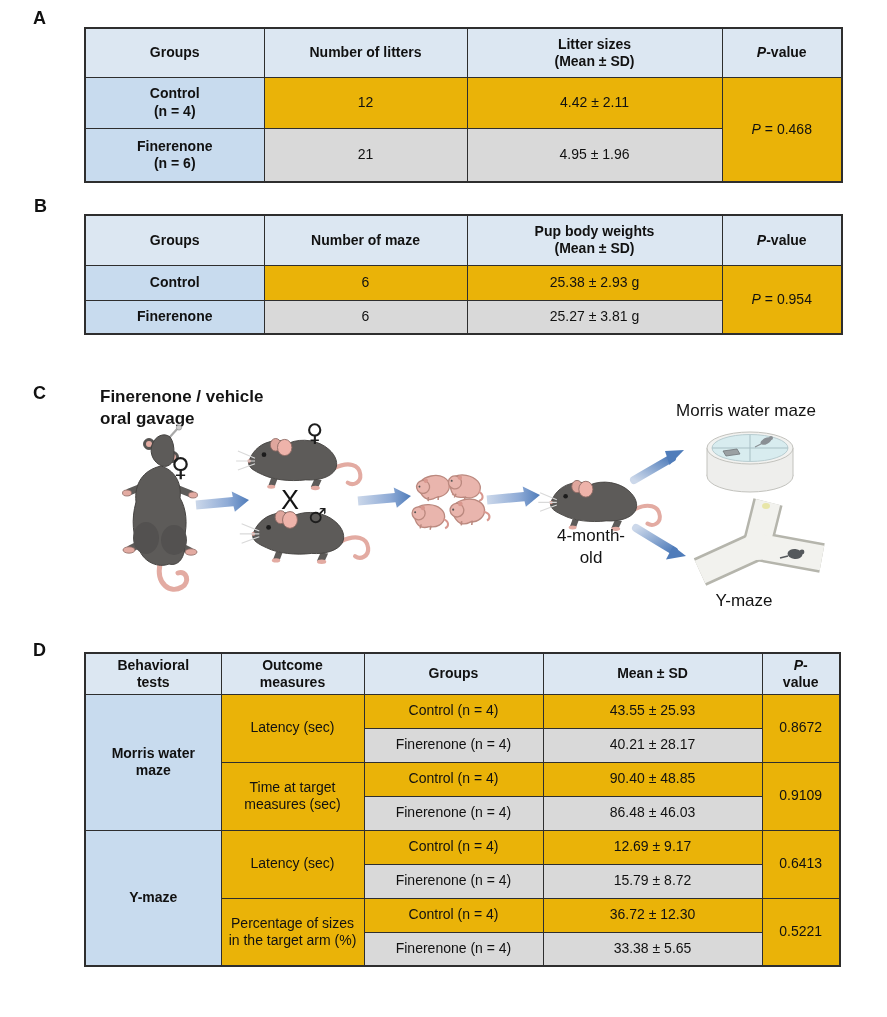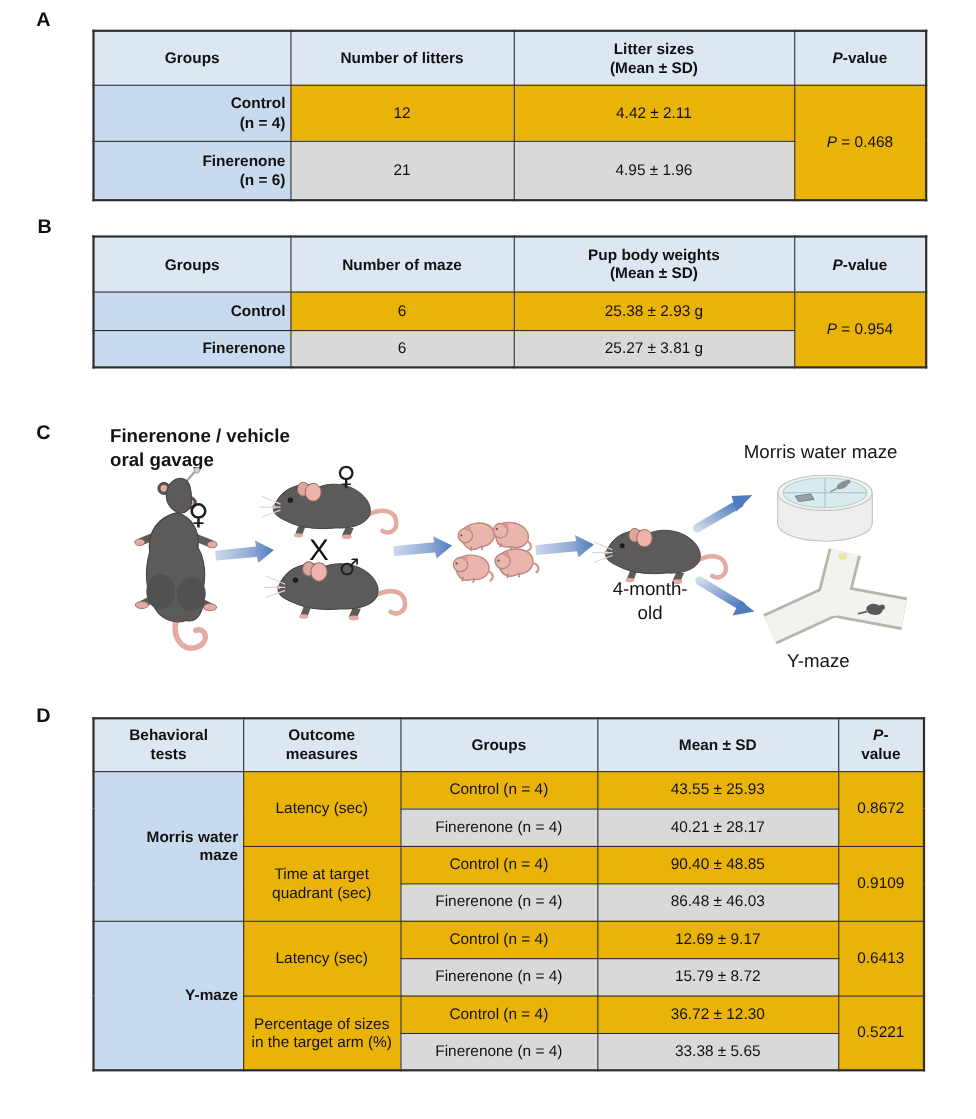--- a/index.html
+++ b/index.html
@@ -8,32 +8,32 @@
     --cell_gray:#d9d9d9;
     --border_dark:#2e2e2e;
     --text_dark:#141414;
   }
   html,body{margin:0;padding:0;background:#fff;}
   body{width:887px;height:1017px;position:relative;font-family:"Liberation Sans",sans-serif;color:var(--text_dark);}
   .panel-label{position:absolute;font-weight:bold;font-size:18px;color:#111;}
   table.tbl{position:absolute;border-collapse:collapse;table-layout:fixed;text-align:center;background:#fff;border:2.5px solid var(--border_dark);}
   .tbl td{border:1.5px solid var(--border_dark);padding:1px 4px;font-size:14px;line-height:1.22;vertical-align:middle;color:#111;}
   .hdr td{background:var(--header_blue);font-weight:bold;}
-  td.blue{background:var(--cell_blue);font-weight:bold;text-align:right;}
+  td.blue{background:var(--cell_blue);font-weight:bold;}
   td.gray{background:var(--cell_gray);}
   td.white{background:#eab308;}
   .pre{white-space:pre-line;}
   .tbl i{font-style:italic;}
   #tA tr:nth-child(1){height:49px;}
   #tA tr:nth-child(2){height:51px;}
   #tA tr:nth-child(3){height:54px;}
   #tB tr:nth-child(1){height:50px;}
   #tB tr:nth-child(2){height:35px;}
   #tB tr:nth-child(3){height:34px;}
-  #tD tr:nth-child(1){height:48px;}
+  #tD tr:nth-child(1){height:41px;}
   #tD tr{height:34px;}
   
   .c-caption{font-family:"Liberation Sans",sans-serif;font-size:17px;font-weight:700;fill:#141414;}
   .c-label{font-family:"Liberation Sans",sans-serif;font-size:17px;font-weight:400;fill:#141414;}
   .c-sym{font-family:"DejaVu Sans",sans-serif;fill:#1d1d1d;}
   .c-x{font-family:"Liberation Sans",sans-serif;font-size:27px;fill:#141414;}
 </style>
 </head>
 <body>
 
@@ -257,21 +257,21 @@
       <td class="white" rowspan="2">Latency (sec)</td>
       <td class="white">Control (n = 4)</td>
       <td class="white">43.55 ± 25.93</td>
       <td class="white" rowspan="2">0.8672</td>
     </tr>
     <tr>
       <td class="gray">Finerenone (n = 4)</td>
       <td class="gray">40.21 ± 28.17</td>
     </tr>
     <tr>
-      <td class="white" rowspan="2">Time at target quadrant (sec)</td>
+      <td class="white" rowspan="2">Time at target measures (sec)</td>
       <td class="white">Control (n = 4)</td>
       <td class="white">90.40 ± 48.85</td>
       <td class="white" rowspan="2">0.9109</td>
     </tr>
     <tr>
       <td class="gray">Finerenone (n = 4)</td>
       <td class="gray">86.48 ± 46.03</td>
     </tr>
     <tr>
       <td class="blue" rowspan="4">Y-maze</td>

